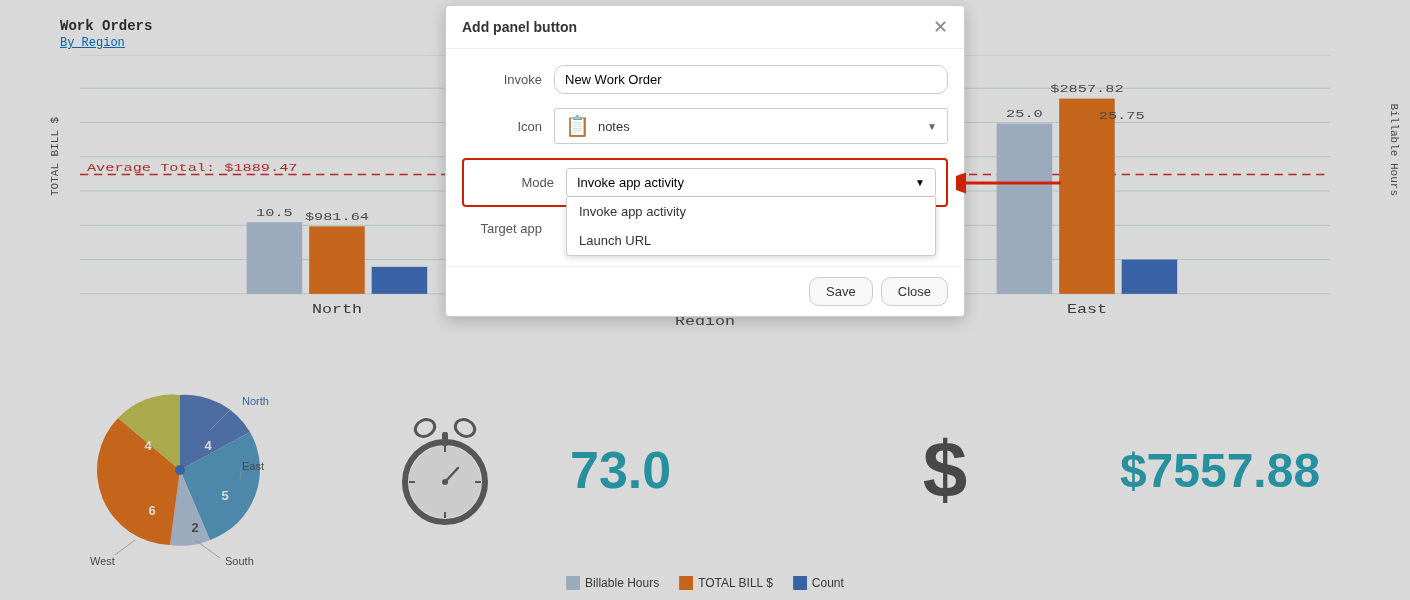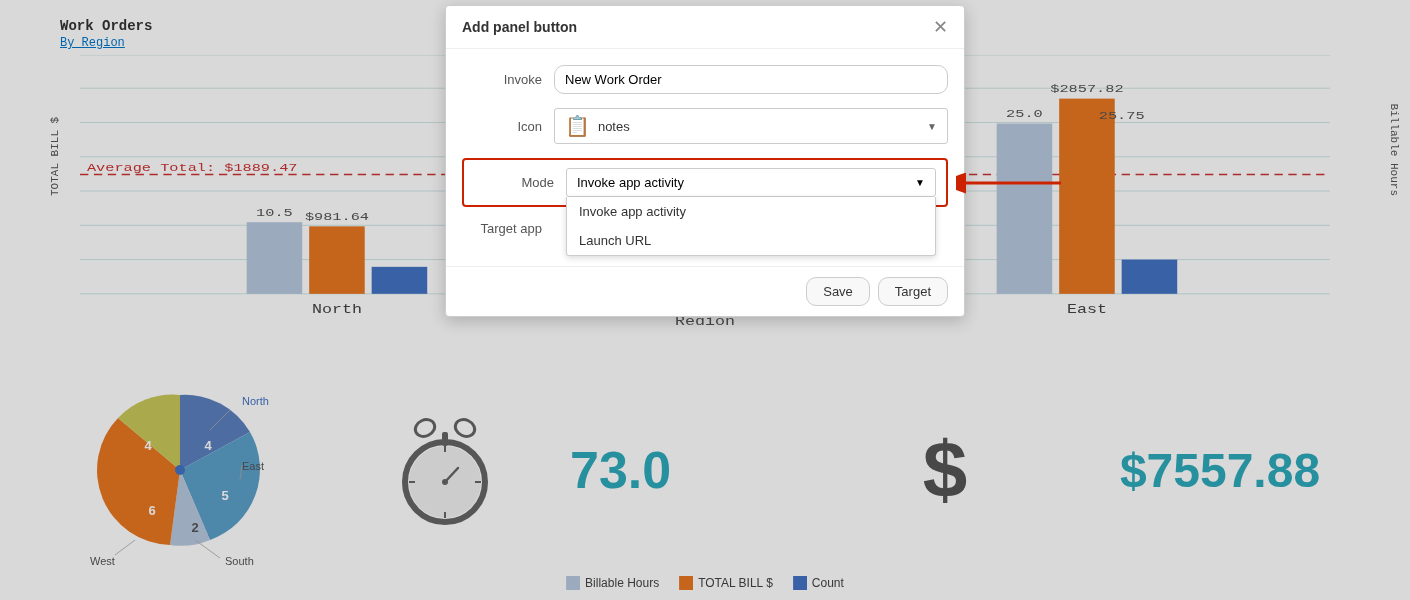--- a/index.html
+++ b/index.html
@@ -537,17 +537,17 @@
         </div>
 
         <div class="form-row">
           <span class="form-label">Target app</span>
           <div style="flex:1;"></div>
         </div>
       </div>
 
       <div class="modal-footer">
         <button class="btn">Save</button>
-        <button class="btn">Target</button>
+        <button class="btn">Close</button>
       </div>
     </div>
   </div>
 </div>
 
 </body></html>

